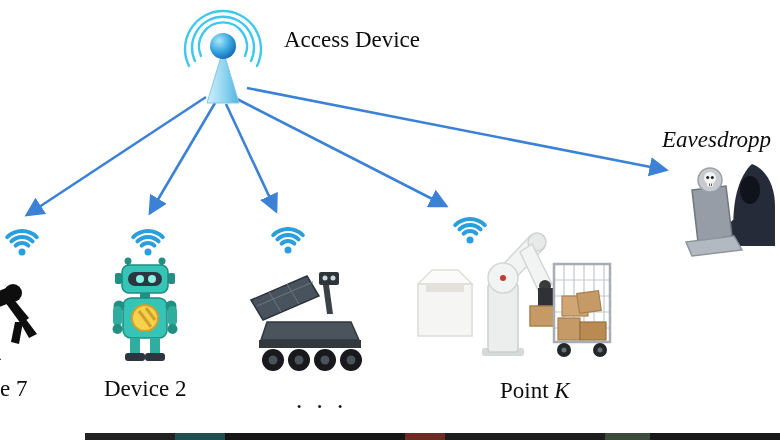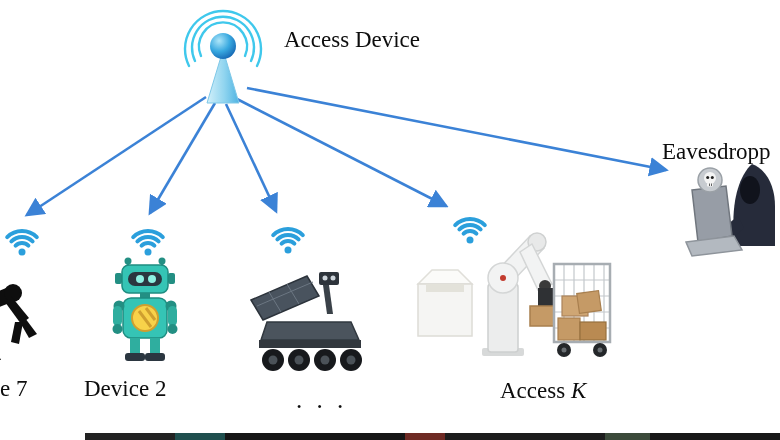--- a/index.html
+++ b/index.html
@@ -128,21 +128,21 @@
     <circle cx="71" cy="50" r="5.5" fill="#238f83"></circle>
     <rect x="13" y="50" width="9" height="20" rx="4.5" fill="#2fae9f"></rect>
     <rect x="68" y="50" width="9" height="20" rx="4.5" fill="#2fae9f"></rect>
     <circle cx="17.5" cy="73" r="5" fill="#238f83"></circle>
     <circle cx="72.5" cy="73" r="5" fill="#238f83"></circle>
     <rect x="30" y="82" width="10" height="16" fill="#2fae9f"></rect>
     <rect x="50" y="82" width="10" height="16" fill="#2fae9f"></rect>
     <rect x="25" y="97" width="20" height="8" rx="3" fill="#2b3640"></rect>
     <rect x="45" y="97" width="20" height="8" rx="3" fill="#2b3640"></rect>
   </svg>
-  <div class="label" style="left:84px;top:376px;">Device 2</div>
+  <div class="label" style="left:104px;top:376px;">Device 2</div>
 
   <svg class="abs icon" style="left:243px;top:266px;" width="135" height="115" viewBox="0 0 135 115">
     <path d="M8,34 L64,10 L76,30 L20,54 Z" fill="#49535e" stroke="#2c333b" stroke-width="1.5"></path>
     <line x1="14" y1="40" x2="70" y2="16" stroke="#6b7682" stroke-width="1"></line>
     <line x1="26" y1="26" x2="38" y2="46" stroke="#6b7682" stroke-width="1"></line>
     <line x1="44" y1="18" x2="56" y2="38" stroke="#6b7682" stroke-width="1"></line>
     <path d="M80,19 L84,48 L90,48 L86,19 Z" fill="#3a4148"></path>
     <rect x="76" y="6" width="20" height="13" rx="2" fill="#2e343b"></rect>
     <circle cx="82" cy="12" r="2.5" fill="#cfd6dc"></circle>
     <circle cx="90" cy="12" r="2.5" fill="#cfd6dc"></circle>
@@ -191,42 +191,42 @@
     <rect x="166" y="70" width="22" height="20" fill="#c59a66" stroke="#a87f4e" stroke-width="1.2" transform="rotate(-8 177 80)"></rect>
     <rect x="146" y="96" width="22" height="22" style="fill:var(--box-brown)" stroke="#a87f4e" stroke-width="1.2"></rect>
     <rect x="168" y="100" width="26" height="18" fill="#b98a52" stroke="#97713f" stroke-width="1.2"></rect>
     <rect x="142" y="42" width="56" height="78" fill="none" stroke="#a7adb2" stroke-width="2.5"></rect>
     <circle cx="152" cy="128" r="7" fill="#24272a"></circle>
     <circle cx="188" cy="128" r="7" fill="#24272a"></circle>
     <circle cx="152" cy="128" r="2.5" fill="#6a6f73"></circle>
     <circle cx="188" cy="128" r="2.5" fill="#6a6f73"></circle>
   </svg>
   <div class="label" style="left:500px;top:378px;">
-    <span>Access </span><span class="italic">K</span>
+    <span>Point </span><span class="italic">K</span>
   </div>
 
   <svg class="abs icon" style="left:670px;top:154px;" width="110" height="108" viewBox="0 0 110 108">
 
     <path d="M82,10 C98,16 105,34 105,52 L105,92 L66,92 C60,66 64,26 82,10 Z" style="fill:var(--hood-navy)"></path>
     <ellipse cx="80" cy="36" rx="10" ry="14" fill="#10131c"></ellipse>
     <path d="M68,62 C58,70 48,78 42,84 L50,94 C60,86 70,78 74,74 Z" style="fill:var(--hood-navy)"></path>
     <circle cx="46" cy="89" r="4.5" fill="#10131c"></circle>
 
     <path d="M22,36 L56,32 L62,82 L28,88 Z" fill="#979da6" stroke="#70767e" stroke-width="1.5"></path>
     <path d="M16,88 L64,82 L72,96 L22,102 Z" fill="#b3b9c0" stroke="#8e949b" stroke-width="1.5"></path>
 
     <circle cx="40" cy="26" r="12" fill="#c7cbd0" stroke="#9aa0a6" stroke-width="1.5"></circle>
     <circle cx="40" cy="24" r="6" fill="#f4f4f4"></circle>
     <rect x="37" y="29" width="6" height="3.5" rx="1" fill="#f4f4f4"></rect>
     <circle cx="37.7" cy="23.5" r="1.5" fill="#222"></circle>
     <circle cx="42.3" cy="23.5" r="1.5" fill="#222"></circle>
     <line x1="39.5" y1="29.5" x2="39.5" y2="32" stroke="#222" stroke-width="0.7"></line>
     <line x1="41.5" y1="29.5" x2="41.5" y2="32" stroke="#222" stroke-width="0.7"></line>
   </svg>
-  <div class="label" style="left:662px;top:139px;">Eavesdropp</div>
+  <div class="label" style="left:662px;top:127px;font-style:italic;">Eavesdropp</div>
 
   <div class="bottom-strip">
     <div class="frag" style="width:90px;background:#222;"></div>
     <div class="frag" style="width:50px;background:#1f4f4e;"></div>
     <div class="frag" style="width:180px;background:#161616;"></div>
     <div class="frag" style="width:40px;background:#6e2a24;"></div>
     <div class="frag" style="width:160px;background:#1d1d1d;"></div>
     <div class="frag" style="width:45px;background:#3b4a3a;"></div>
     <div class="frag" style="flex:1;background:#181818;"></div>
   </div>

